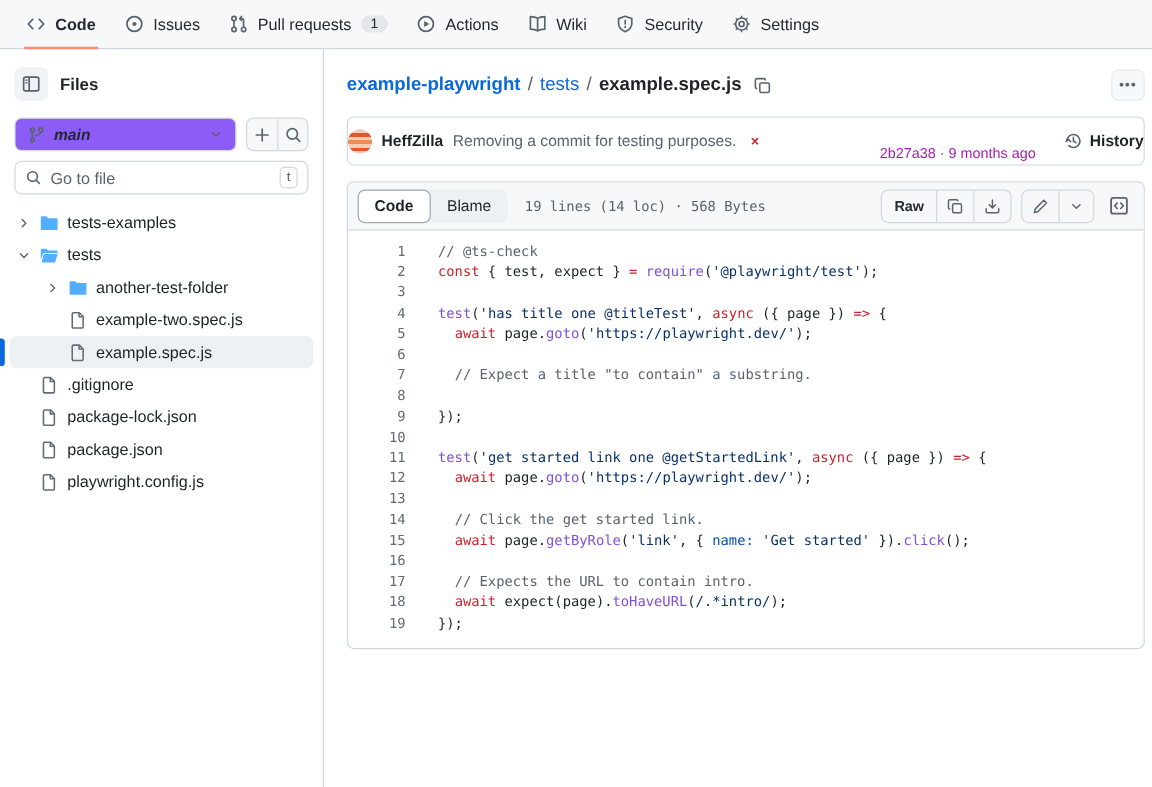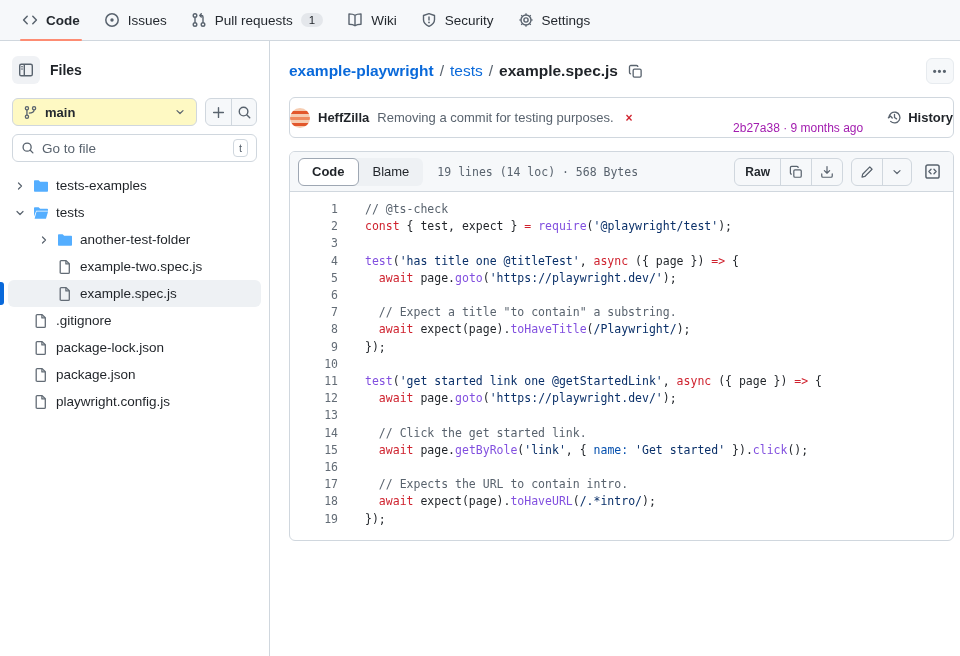--- a/index.html
+++ b/index.html
@@ -22,22 +22,22 @@
   
   .layout { display:flex; height:615px; }
   .sidebar { width:270px; border-right:1px solid #d0d7de; padding-top:15px; overflow:hidden; }
   .side-pad { padding:0 12px; }
   .files-header { display:flex; align-items:center; gap:10px; margin-bottom:14px; }
   .panel-btn { width:28px; height:28px; border-radius:6px; background:#f0f2f5; border:none;
     display:flex; align-items:center; justify-content:center; color:#59636e; cursor:pointer; }
   .files-title { font-size:14px; font-weight:700; }
   .side-controls { display:flex; gap:8px; margin-bottom:8px; }
   .branch-btn { flex:1; height:28px; border:1px solid #d0d7de; border-radius:6px;
-    background:#fef9c3; display:flex; align-items:center; gap:7px; padding:0 10px;
-    font-size:13px; font-weight:600; color:#24292f; cursor:pointer; }
+    background:#8b5cf6; display:flex; align-items:center; gap:7px; padding:0 10px;
+    font-size:13px; font-weight:600; color:#24292f; cursor:pointer;font-style:italic; }
   .branch-btn .caret { margin-left:auto; color:#59636e; }
   .mini-group { display:flex; height:28px; border:1px solid #d0d7de; border-radius:6px;
     background:#f6f8fa; overflow:hidden; }
   .mini-group button { width:25px; border:none; background:transparent; color:#59636e;
     display:flex; align-items:center; justify-content:center; cursor:pointer; }
   .mini-group button + button { border-left:1px solid #d0d7de; }
   .gotofile { height:28px; border:1px solid #d0d7de; border-radius:6px; background:#fff;
     display:flex; align-items:center; gap:7px; padding:0 8px; color:#59636e; cursor:text; }
   .gotofile .ph { font-size:13.5px; color:#59636e; flex:1; }
   .kbd { border:1px solid #d0d7de; border-radius:4px; font-size:11px; padding:0 5px;
@@ -135,20 +135,29 @@
         <svg width="16" height="16" viewBox="0 0 16 16">
           <circle cx="4" cy="3.5" r="1.8" fill="none" stroke="currentColor" stroke-width="1.4"></circle>
           <circle cx="4" cy="12.5" r="1.8" fill="none" stroke="currentColor" stroke-width="1.4"></circle>
           <circle cx="12" cy="12.5" r="1.8" fill="none" stroke="currentColor" stroke-width="1.4"></circle>
           <path d="M4 5.5v5M9 3.5h1.5A1.5 1.5 0 0 1 12 5v5.5" fill="none" stroke="currentColor" stroke-width="1.4"></path>
           <path d="M10.3 1.7 8.8 3.5l1.5 1.6" fill="none" stroke="currentColor" stroke-width="1.4" stroke-linecap="round" stroke-linejoin="round"></path>
         </svg>
       </span>
     <span>Pull requests</span>
     <span class="counter">1</span>
+  </div>
+  <div class="nav-item">
+    <span class="nico">
+        <svg width="16" height="16" viewBox="0 0 16 16">
+          <circle cx="8" cy="8" r="6.2" fill="none" stroke="currentColor" stroke-width="1.5"></circle>
+          <path d="M6.5 5.4v5.2L10.8 8Z" fill="currentColor"></path>
+        </svg>
+      </span>
+    <span>Actions</span>
   </div>
   <div class="nav-item">
     <span class="nico">
         <svg width="16" height="16" viewBox="0 0 16 16">
           <path d="M8 3.3C6.6 2.3 4.6 1.9 2 1.9v10.4c2.6 0 4.6.4 6 1.4 1.4-1 3.4-1.4 6-1.4V1.9c-2.6 0-4.6.4-6 1.4ZM8 3.3v10.4" fill="none" stroke="currentColor" stroke-width="1.4" stroke-linejoin="round"></path>
         </svg>
       </span>
     <span>Wiki</span>
   </div>
   <div class="nav-item">
@@ -432,21 +441,21 @@
         </div>
       </div>
       <div class="code-body">
           <div class="code-line"><span class="ln">1</span><span class="lc"><span class="cmt">// @ts-check</span></span></div>
           <div class="code-line"><span class="ln">2</span><span class="lc"><span class="kw">const</span><span class="pln"> { test, expect } </span><span class="kw">=</span><span class="pln"> </span><span class="fn">require</span><span class="pln">(</span><span class="str">'@playwright/test'</span><span class="pln">);</span></span></div>
           <div class="code-line"><span class="ln">3</span><span class="lc"></span></div>
           <div class="code-line"><span class="ln">4</span><span class="lc"><span class="fn">test</span><span class="pln">(</span><span class="str">'has title one @titleTest'</span><span class="pln">, </span><span class="kw">async</span><span class="pln"> ({ page }) </span><span class="kw">=&gt;</span><span class="pln"> {</span></span></div>
           <div class="code-line"><span class="ln">5</span><span class="lc"><span class="pln">  </span><span class="kw">await</span><span class="pln"> page.</span><span class="fn">goto</span><span class="pln">(</span><span class="str">'https://playwright.dev/'</span><span class="pln">);</span></span></div>
           <div class="code-line"><span class="ln">6</span><span class="lc"></span></div>
           <div class="code-line"><span class="ln">7</span><span class="lc"><span class="pln">  </span><span class="cmt">// Expect a title "to contain" a substring.</span></span></div>
-          <div class="code-line"><span class="ln">8</span><span class="lc"><span class="pln">  </span><span class="kw">await</span><span class="pln"> expect(page).</span><span class="fn">toHaveTitle</span><span class="pln">(</span><span class="str">/Playwright/</span><span class="pln">);</span></span></div>
+          <div class="code-line"><span class="ln">8</span></div>
           <div class="code-line"><span class="ln">9</span><span class="lc"><span class="pln">});</span></span></div>
           <div class="code-line"><span class="ln">10</span><span class="lc"></span></div>
           <div class="code-line"><span class="ln">11</span><span class="lc"><span class="fn">test</span><span class="pln">(</span><span class="str">'get started link one @getStartedLink'</span><span class="pln">, </span><span class="kw">async</span><span class="pln"> ({ page }) </span><span class="kw">=&gt;</span><span class="pln"> {</span></span></div>
           <div class="code-line"><span class="ln">12</span><span class="lc"><span class="pln">  </span><span class="kw">await</span><span class="pln"> page.</span><span class="fn">goto</span><span class="pln">(</span><span class="str">'https://playwright.dev/'</span><span class="pln">);</span></span></div>
           <div class="code-line"><span class="ln">13</span><span class="lc"></span></div>
           <div class="code-line"><span class="ln">14</span><span class="lc"><span class="pln">  </span><span class="cmt">// Click the get started link.</span></span></div>
           <div class="code-line"><span class="ln">15</span><span class="lc"><span class="pln">  </span><span class="kw">await</span><span class="pln"> page.</span><span class="fn">getByRole</span><span class="pln">(</span><span class="str">'link'</span><span class="pln">, { </span><span class="prop">name:</span><span class="pln"> </span><span class="str">'Get started'</span><span class="pln"> }).</span><span class="fn">click</span><span class="pln">();</span></span></div>
           <div class="code-line"><span class="ln">16</span><span class="lc"></span></div>
           <div class="code-line"><span class="ln">17</span><span class="lc"><span class="pln">  </span><span class="cmt">// Expects the URL to contain intro.</span></span></div>
           <div class="code-line"><span class="ln">18</span><span class="lc"><span class="pln">  </span><span class="kw">await</span><span class="pln"> expect(page).</span><span class="fn">toHaveURL</span><span class="pln">(</span><span class="str">/.*intro/</span><span class="pln">);</span></span></div>

